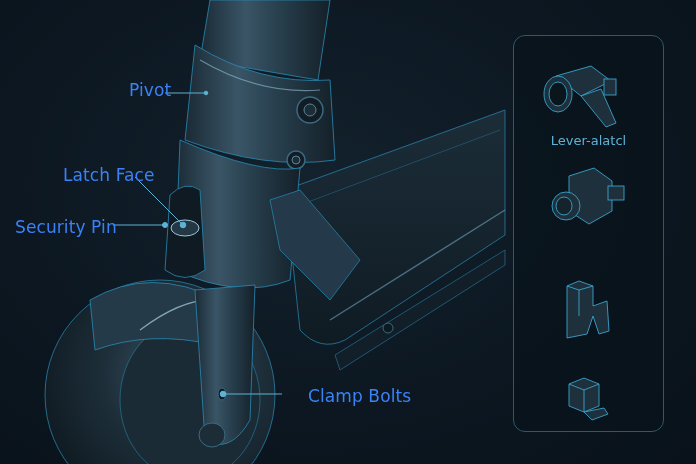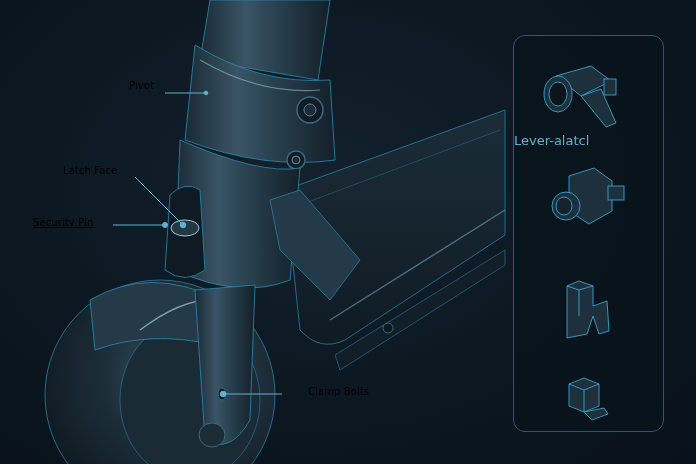--- a/index.html
+++ b/index.html
@@ -3,29 +3,29 @@
 <meta charset="utf-8">
 <style>
   html, body { margin:0; padding:0; }
   body {
     width:696px; height:464px; overflow:hidden; position:relative;
     background: radial-gradient(ellipse at 45% 40%, #13222d 0%, #0c1721 55%, #09121a 100%);
     font-family: "DejaVu Sans", "Liberation Sans", sans-serif;
   }
   .stage { position:absolute; left:0; top:0; width:696px; height:464px; }
   .label {
-    position:absolute; color:#000000; font-size:10px; letter-spacing:0.1px; white-space:nowrap;text-align:right;
+    position:absolute; color:#3b82f6; font-size:17px; letter-spacing:0.1px; white-space:nowrap;text-align:right;
   }
   .panel {
     position:absolute; left:513px; top:35px; width:151px; height:397px;
     border:1px solid #2b5a6d; border-radius:12px; box-sizing:border-box;
     background: rgba(8,18,26,0.55);
   }
   .panel-label {
-    position:absolute; left:0; width:100%; 
+    position:absolute; left:0; width:100%; text-align:center;
     color:#5fb2d4; font-size:13px;
   }
   .icon-box { position:absolute; }
 </style>
 </head>
 <body>
 
 <div class="stage">
   <svg width="696" height="464" viewBox="0 0 696 464">
     <defs>
@@ -92,21 +92,21 @@
       <circle cx="183" cy="225" r="2.8"></circle>
       <line x1="113" y1="225" x2="165" y2="225"></line>
       <circle cx="165" cy="225" r="2.5"></circle>
       <line x1="223" y1="394" x2="282" y2="394"></line>
       <circle cx="223" cy="394" r="2.8"></circle>
     </g>
   </svg>
 
   <span class="label" style="left:129px; top:80px;">Pivot</span>
   <span class="label" style="left:63px; top:165px;">Latch Face</span>
-  <span class="label" style="left:33px; top:217px;text-decoration:underline;">Security Pin</span>
+  <span class="label" style="left:15px; top:217px;">Security Pin</span>
   <span class="label" style="left:288px; top:386px;margin-left:20px;">Clamp Bolts</span>
 
   <div class="panel">
 
     <svg class="icon-box" style="left:22px; top:25px;" width="90" height="70" viewBox="0 0 90 70">
       <g fill="#1e303c" stroke="#3aa3cc" stroke-width="0.9">
         <path d="M20 15 L55 5 L75 20 L45 35 Z"></path>
         <ellipse cx="22" cy="33" rx="14" ry="18"></ellipse>
         <ellipse cx="22" cy="33" rx="9" ry="12" fill="#0b151c"></ellipse>
         <path d="M45 35 L65 28 L80 62 L70 66 Z"></path>

